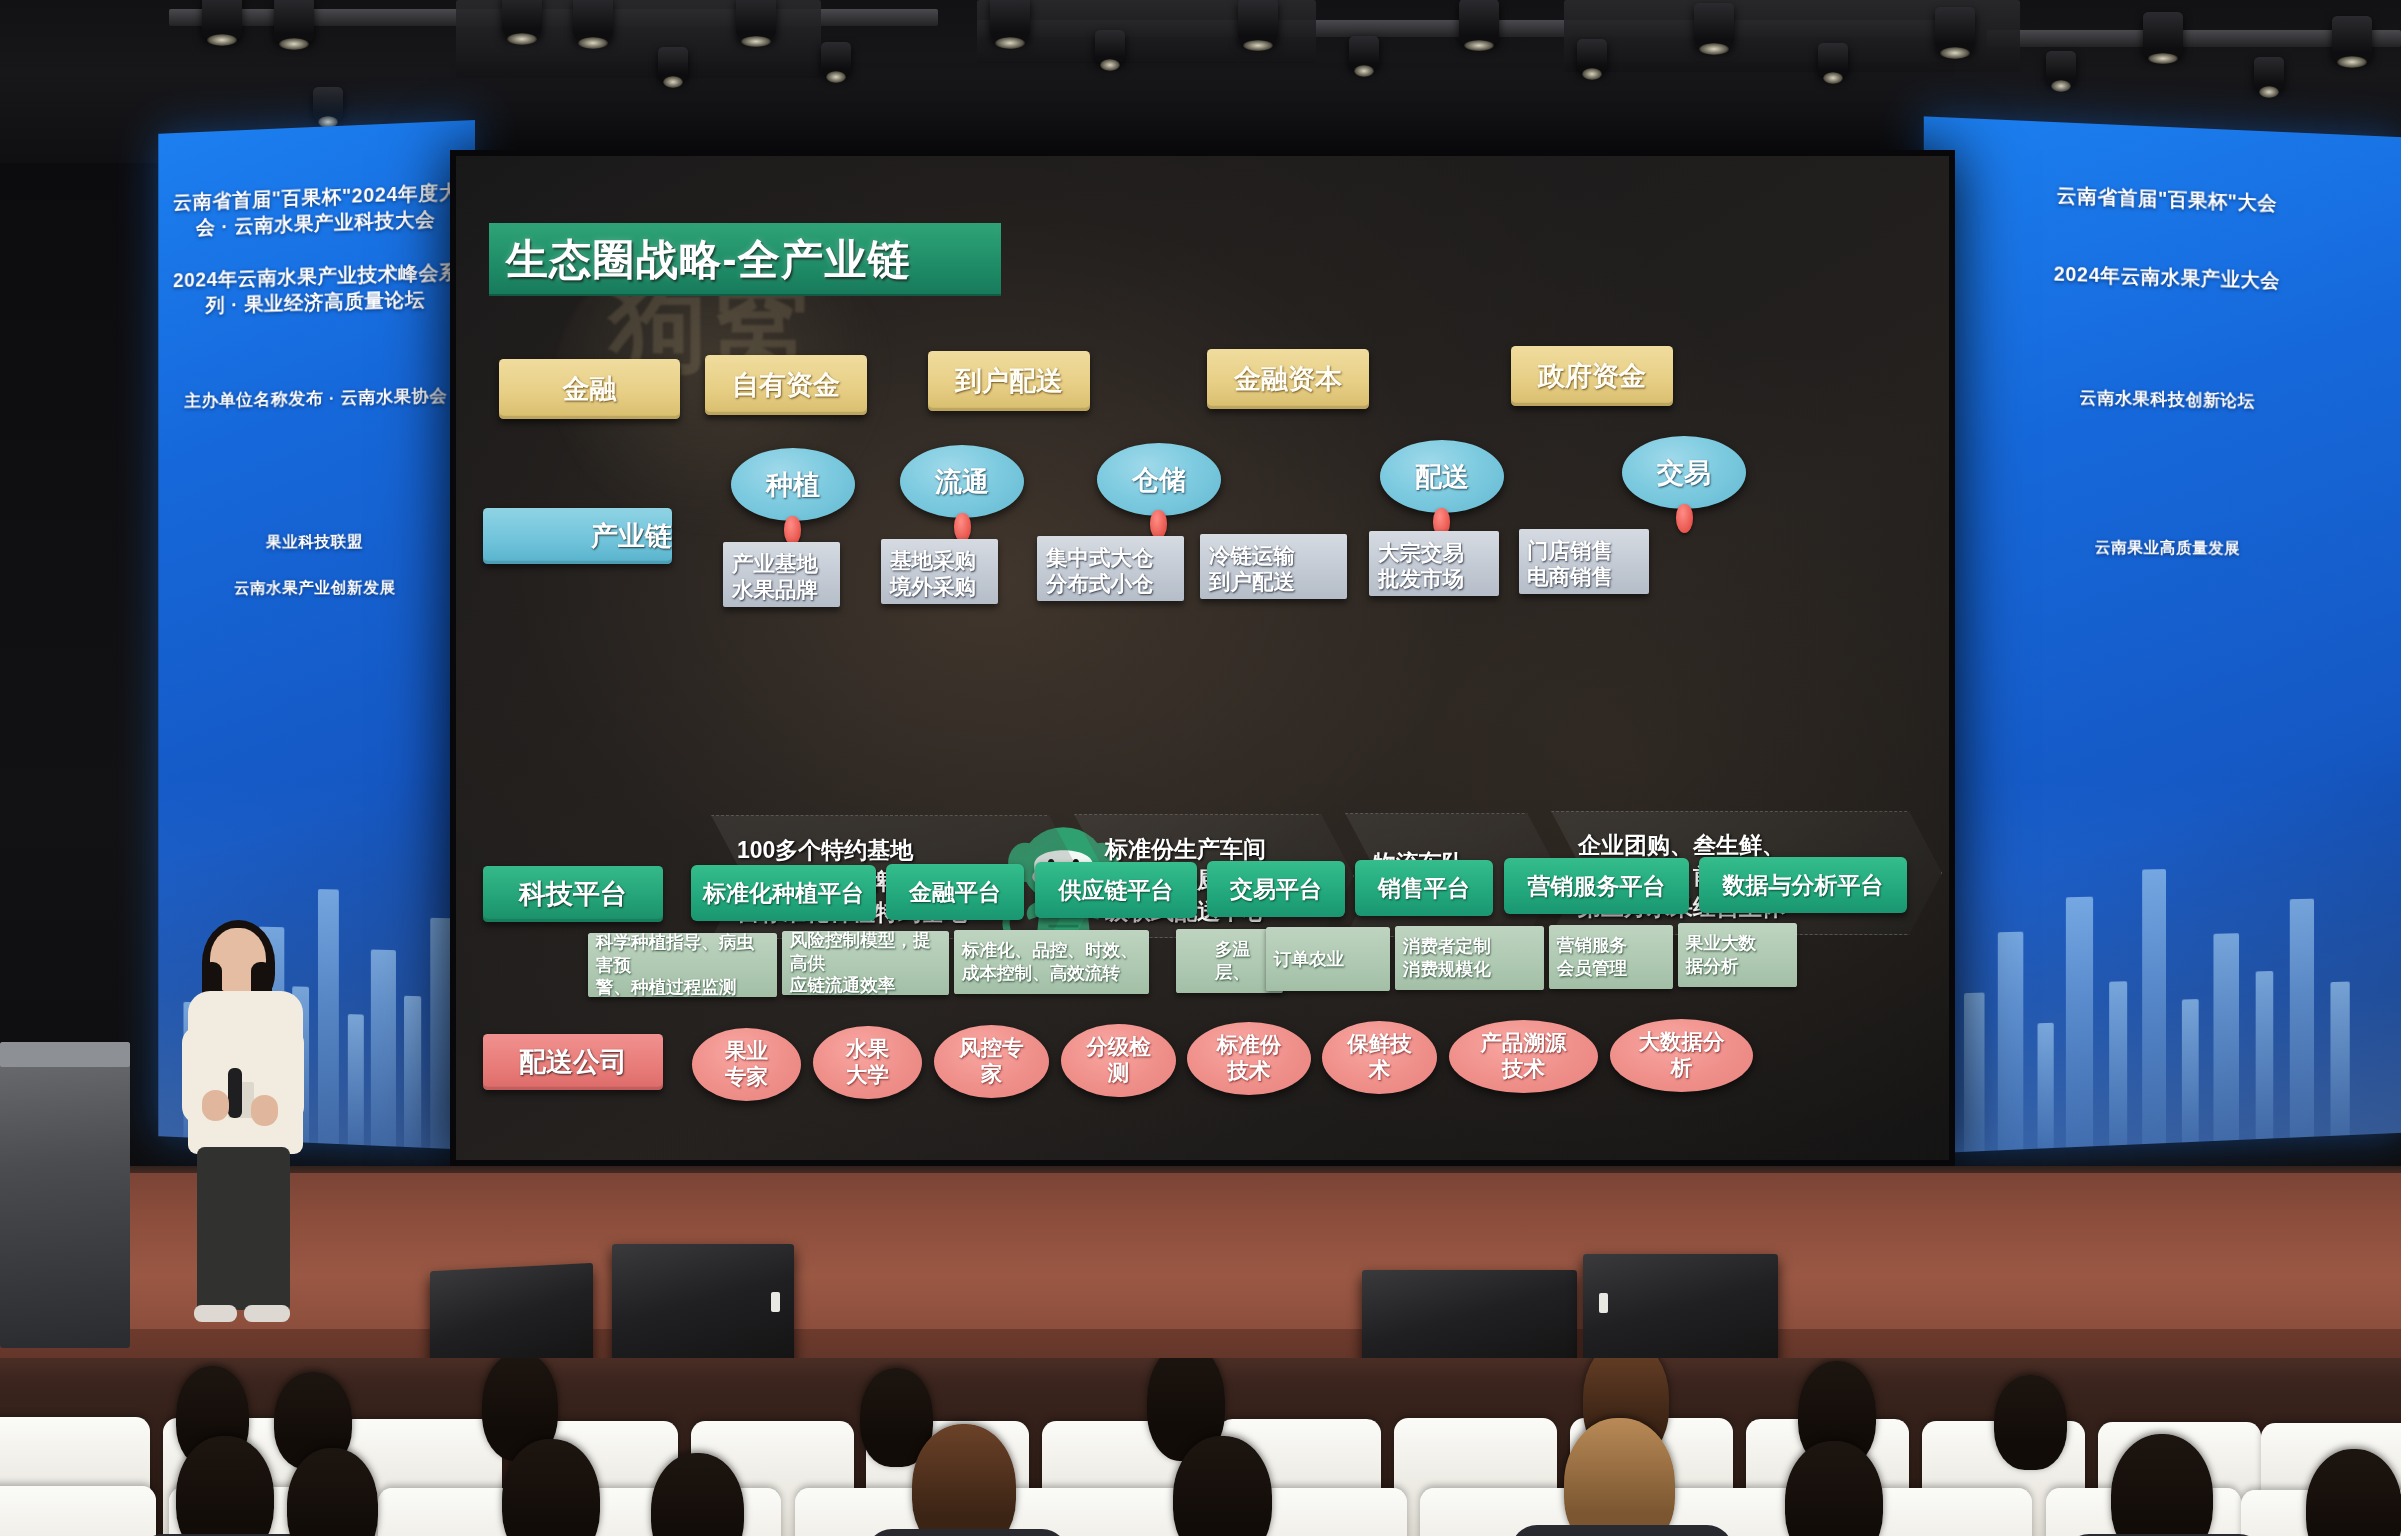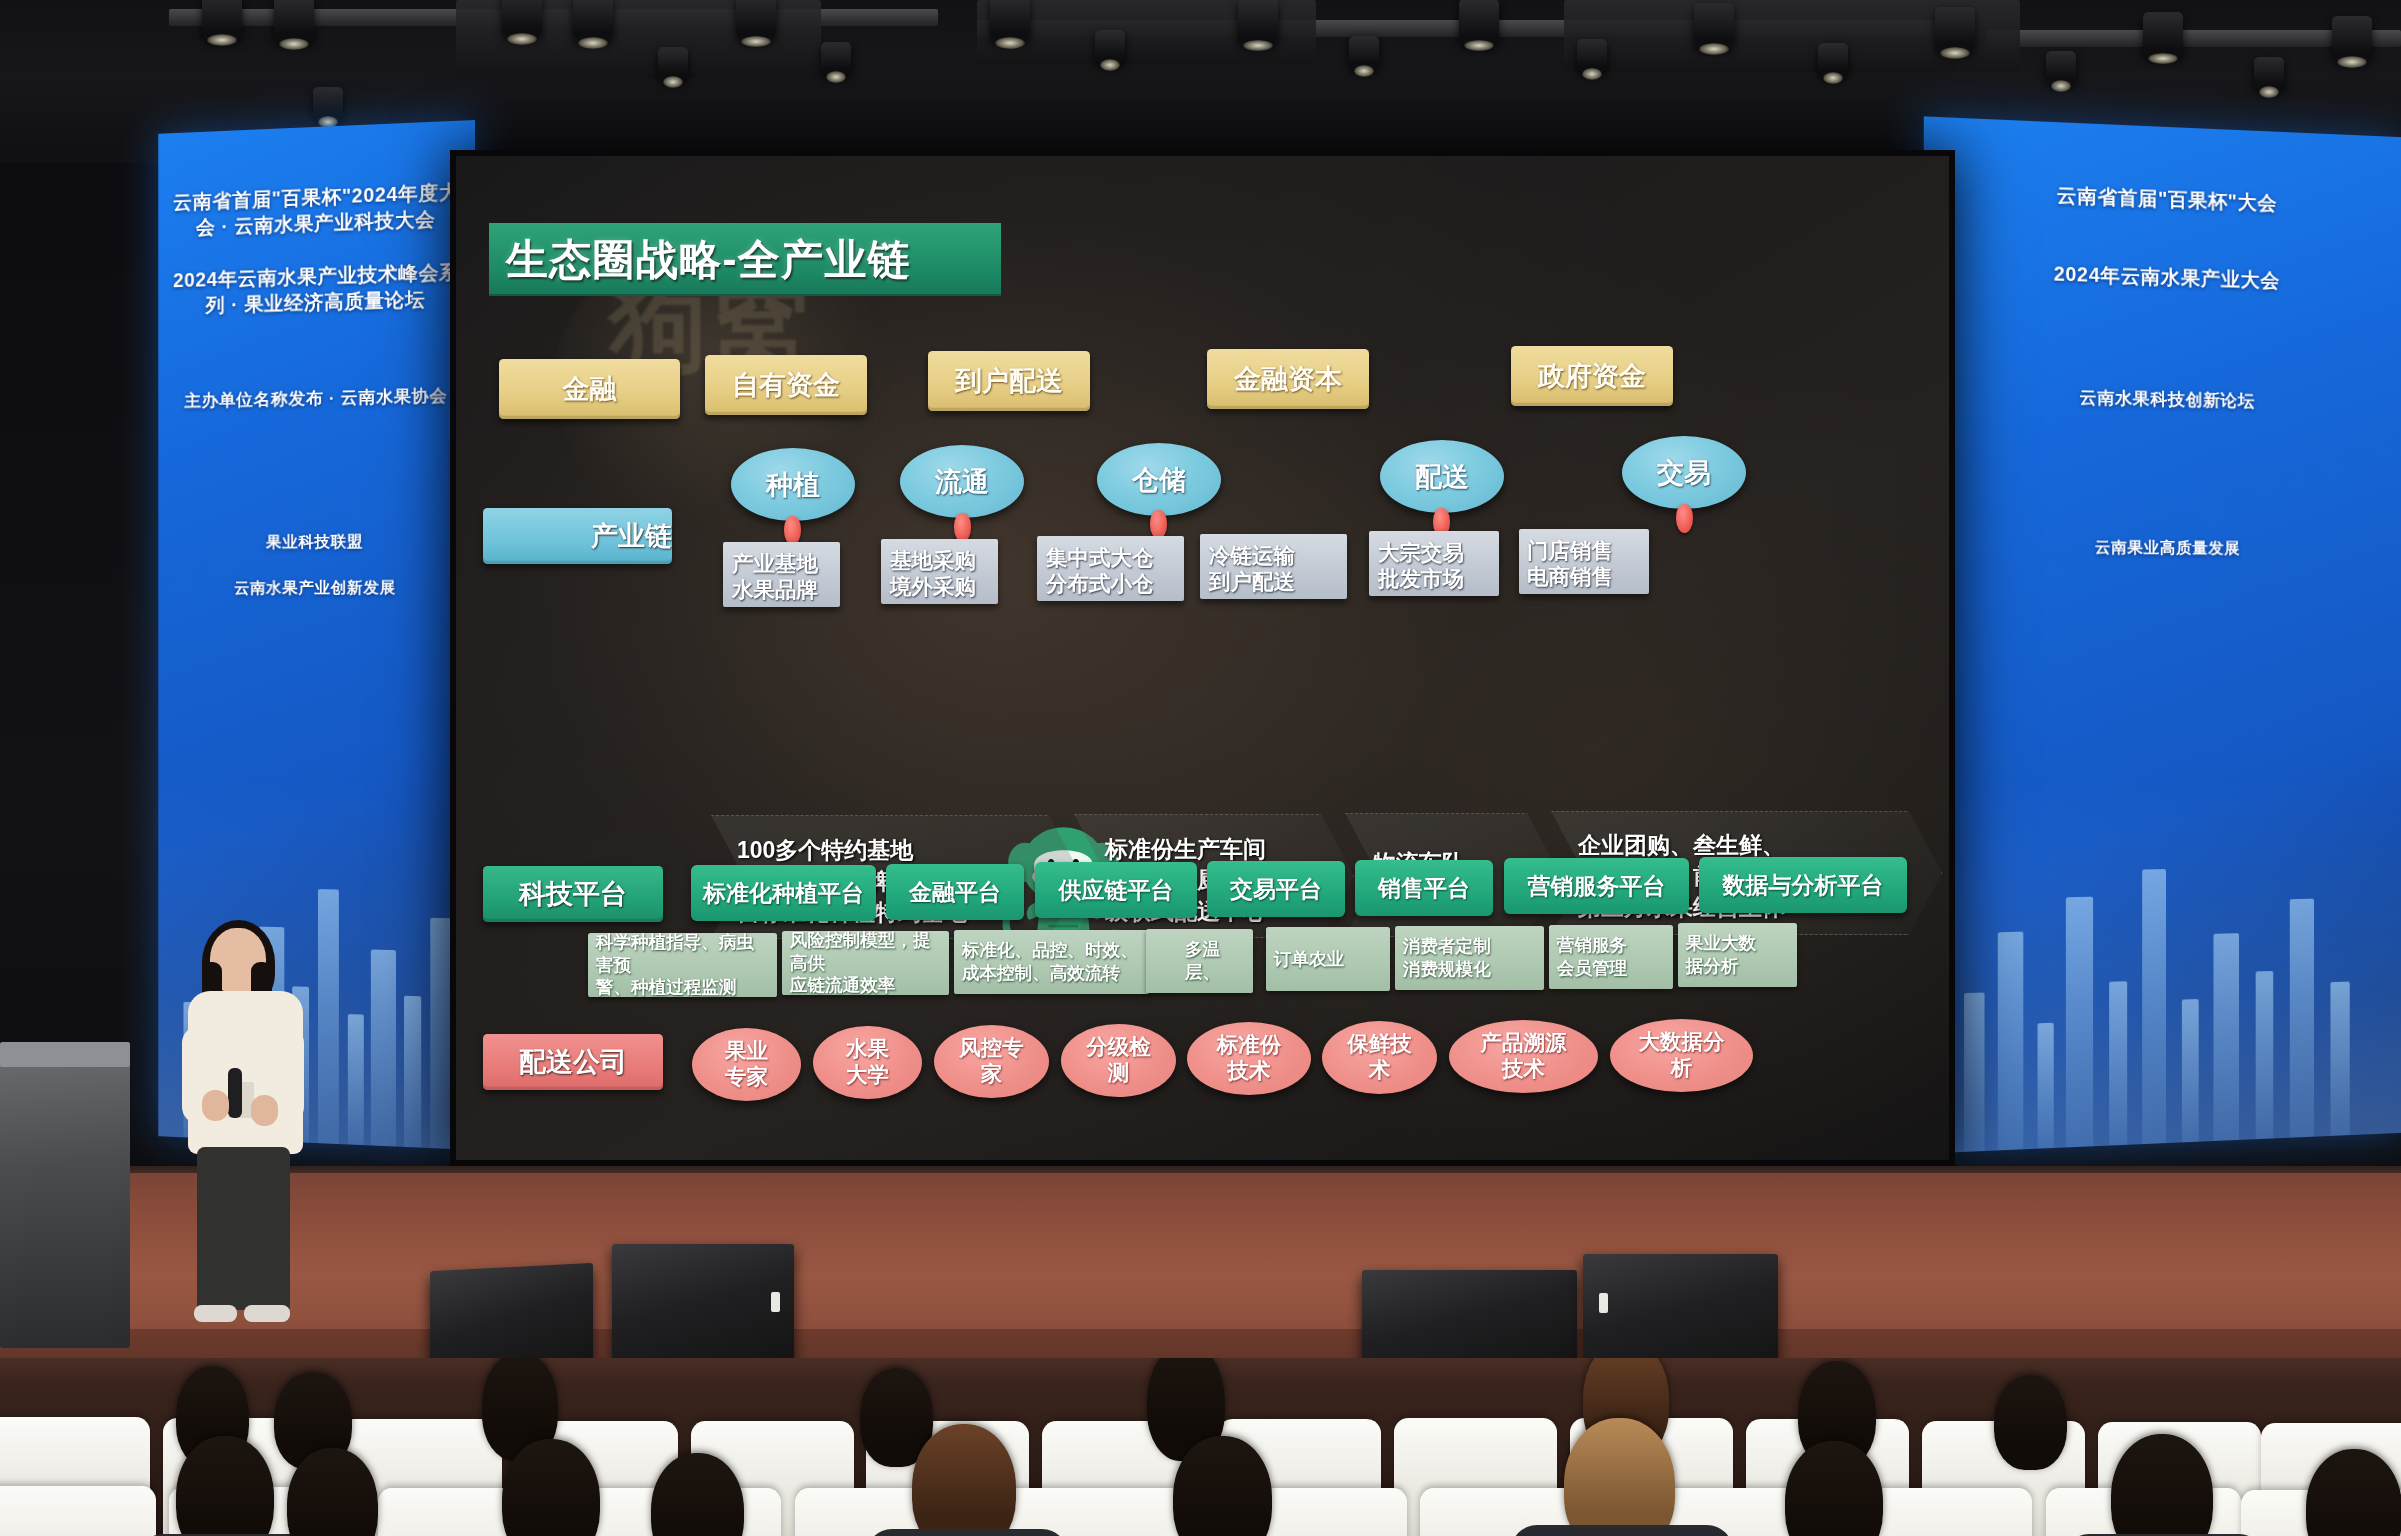--- a/index.html
+++ b/index.html
@@ -514,21 +514,21 @@
         <span>警、种植过程监测</span>
       </div>
       <div class="platdesc" style="left:326px;  top:775px; width:167px;">
         <span>风险控制模型，提高供</span>
         <span>应链流通效率</span>
       </div>
       <div class="platdesc" style="left:498px;  top:774px; width:195px;">
         <span>标准化、品控、时效、</span>
         <span>成本控制、高效流转</span>
       </div>
-      <div class="platdesc" style="left:690px; top:773px; width:107px;padding-left:39px;">
+      <div class="platdesc" style="left:720px; top:773px; width:107px;padding-left:39px;">
         <span>多温层、</span>
       </div>
       <div class="platdesc" style="left:810px; top:771px; width:124px;">
         <span>订单农业</span>
       </div>
       <div class="platdesc" style="left:939px; top:770px; width:149px;">
         <span>消费者定制</span>
         <span>消费规模化</span>
       </div>
       <div class="platdesc" style="left:1093px; top:769px; width:124px;">

